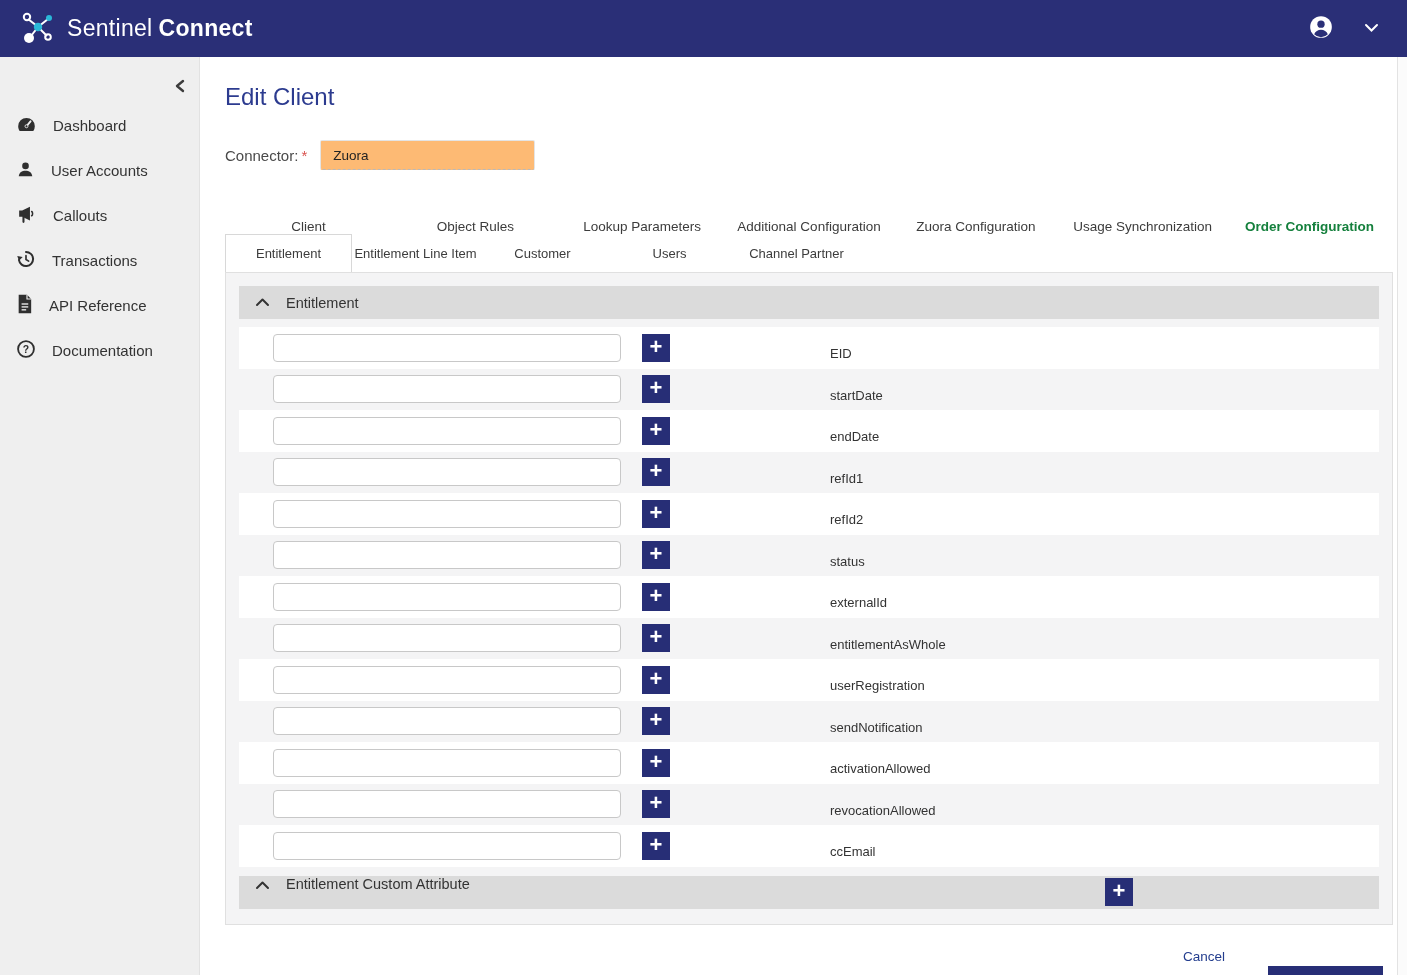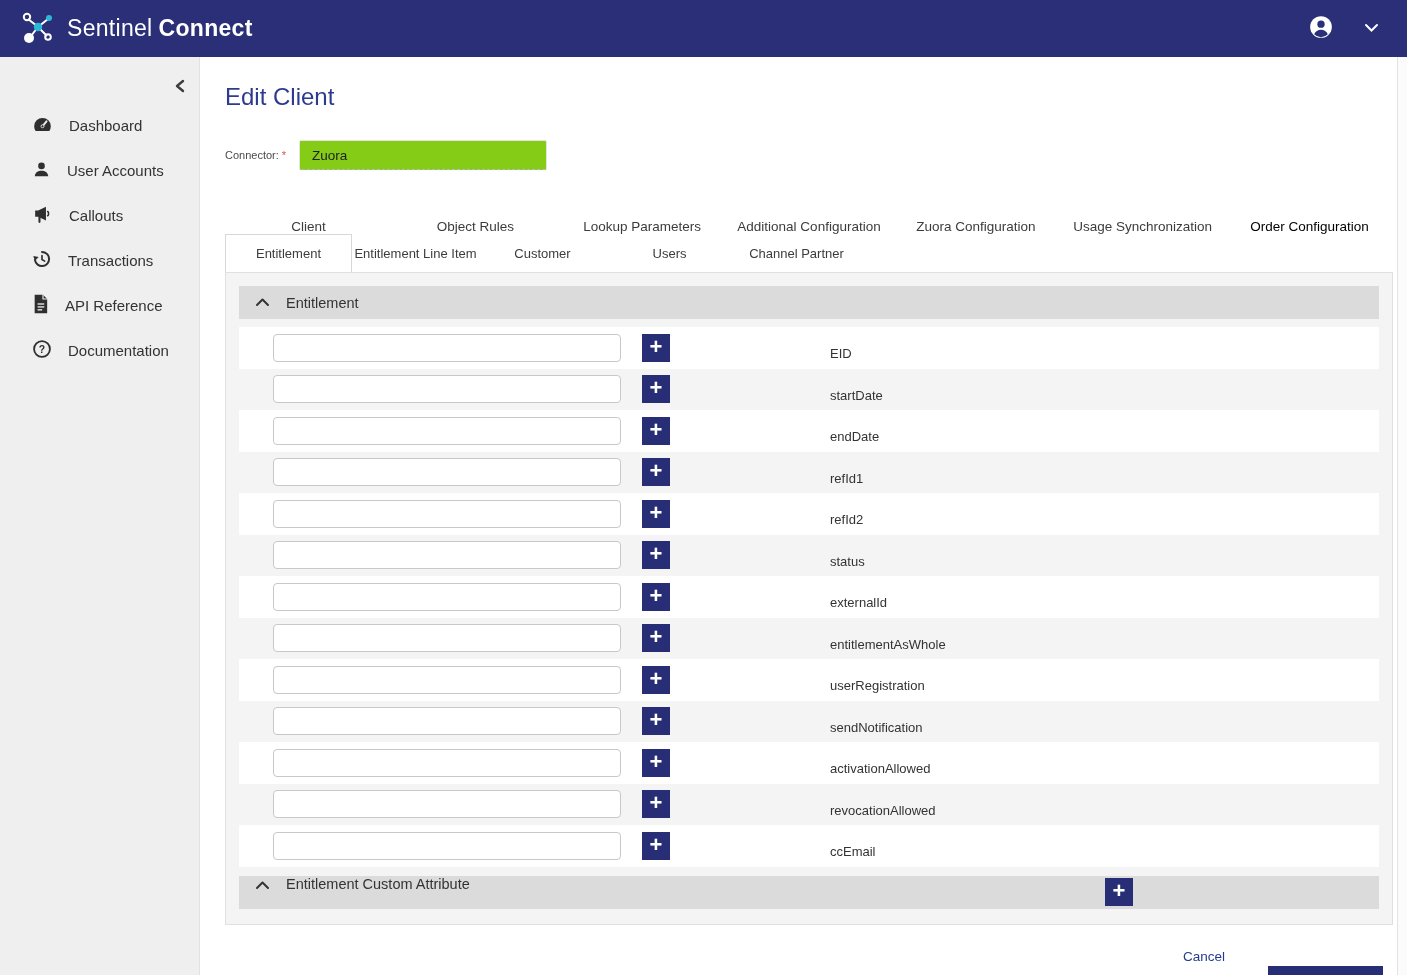--- a/index.html
+++ b/index.html
@@ -14,44 +14,44 @@
   .brand-name { color:#fff; font-size:23px; letter-spacing:.3px; }
   .brand-name .light { font-weight:300; }
   .brand-name .bold { font-weight:700; margin-left:6px; }
   .header-right { margin-left:auto; display:flex; align-items:center; gap:30px; padding-right:10px; }
   .icon-btn { background:none; border:none; cursor:pointer; display:flex; align-items:center; }
 
   
   .sidebar { position:absolute; top:57px; left:0; width:200px; height:918px; background:#efefef;
              border-right:1px solid #e2e2e2; }
   .collapse-btn { position:absolute; top:18px; right:10px; background:none; border:none; cursor:pointer; padding:4px; }
-  .nav { position:absolute; top:46px; left:16px; width:100%;text-align:right; }
+  .nav { position:absolute; top:46px; left:0; width:100%;text-align:right; }
   .nav-item { height:45px; display:flex; align-items:center; padding-left:16px; gap:16px;
               font-size:15px; color:#333333; cursor:pointer; }
   .nav-item svg { flex:0 0 auto; color:#2f2f2f; }
   .nav-item.active { background:#ffffff; border-left:4px solid #00b2d8; padding-left:12px; color:#2d2f8a; }
   .nav-item.active svg { color:#2d2f8a; }
 
   
   .main { position:absolute; top:57px; left:200px; width:1207px; height:918px; background:#fff; }
   .page-title { position:absolute; left:25px; top:26px; font-size:24px; font-weight:500; color:#2c3b8f; }
 
   .connector-row { position:absolute; left:25px; top:83px; display:flex; align-items:center; gap:13px; }
-  .connector-label { font-size:11px; color:#4a4a4a; }
+  .connector-label { font-size:15px; color:#4a4a4a; }
   .connector-label .req { color:#d9534f; margin-left:3px; }
-  .connector-input { width:248px; height:30px; background:#84cc16; border:1px solid #e4e4e4;
+  .connector-input { width:215px; height:30px; background:#fdba74; border:1px solid #e4e4e4;
                      border-bottom:1px dashed #b9b9b9; border-radius:2px; display:flex; align-items:center;
                      padding-left:12px; font-size:13.5px; color:#222; }
 
   
   .tabs { position:absolute; left:25px; top:126px; width:1168px; display:flex; }
   .tab { flex:1; display:flex; flex-direction:column; align-items:center; cursor:pointer; }
   .tab-label { font-size:13.5px; color:#3c3c3c; padding:8px 0 9px; white-space:nowrap;margin-top:28px; }
   .tab-bar { height:4px; width:133px; background:#8d8d8d; }
-  .tab.active .tab-label { font-weight:normal; color:#000000; }
+  .tab.active .tab-label { font-weight:bold; color:#15803d; }
   .tab.active .tab-bar { background:#00b2d8; }
 
   
   .subtabs { position:absolute; left:25px; top:177px; width:1168px; height:38px; display:flex; background:#fff; }
   .subtab { width:127px; display:flex; align-items:center; justify-content:center;
             font-size:13px; color:#3c3c3c; cursor:pointer; }
   .subtab.active { background:#fff; border:1px solid #d8d8d8; border-bottom:none; }
 
   
   .panel { position:absolute; left:25px; top:215px; width:1168px; height:653px; background:#f4f4f5;

